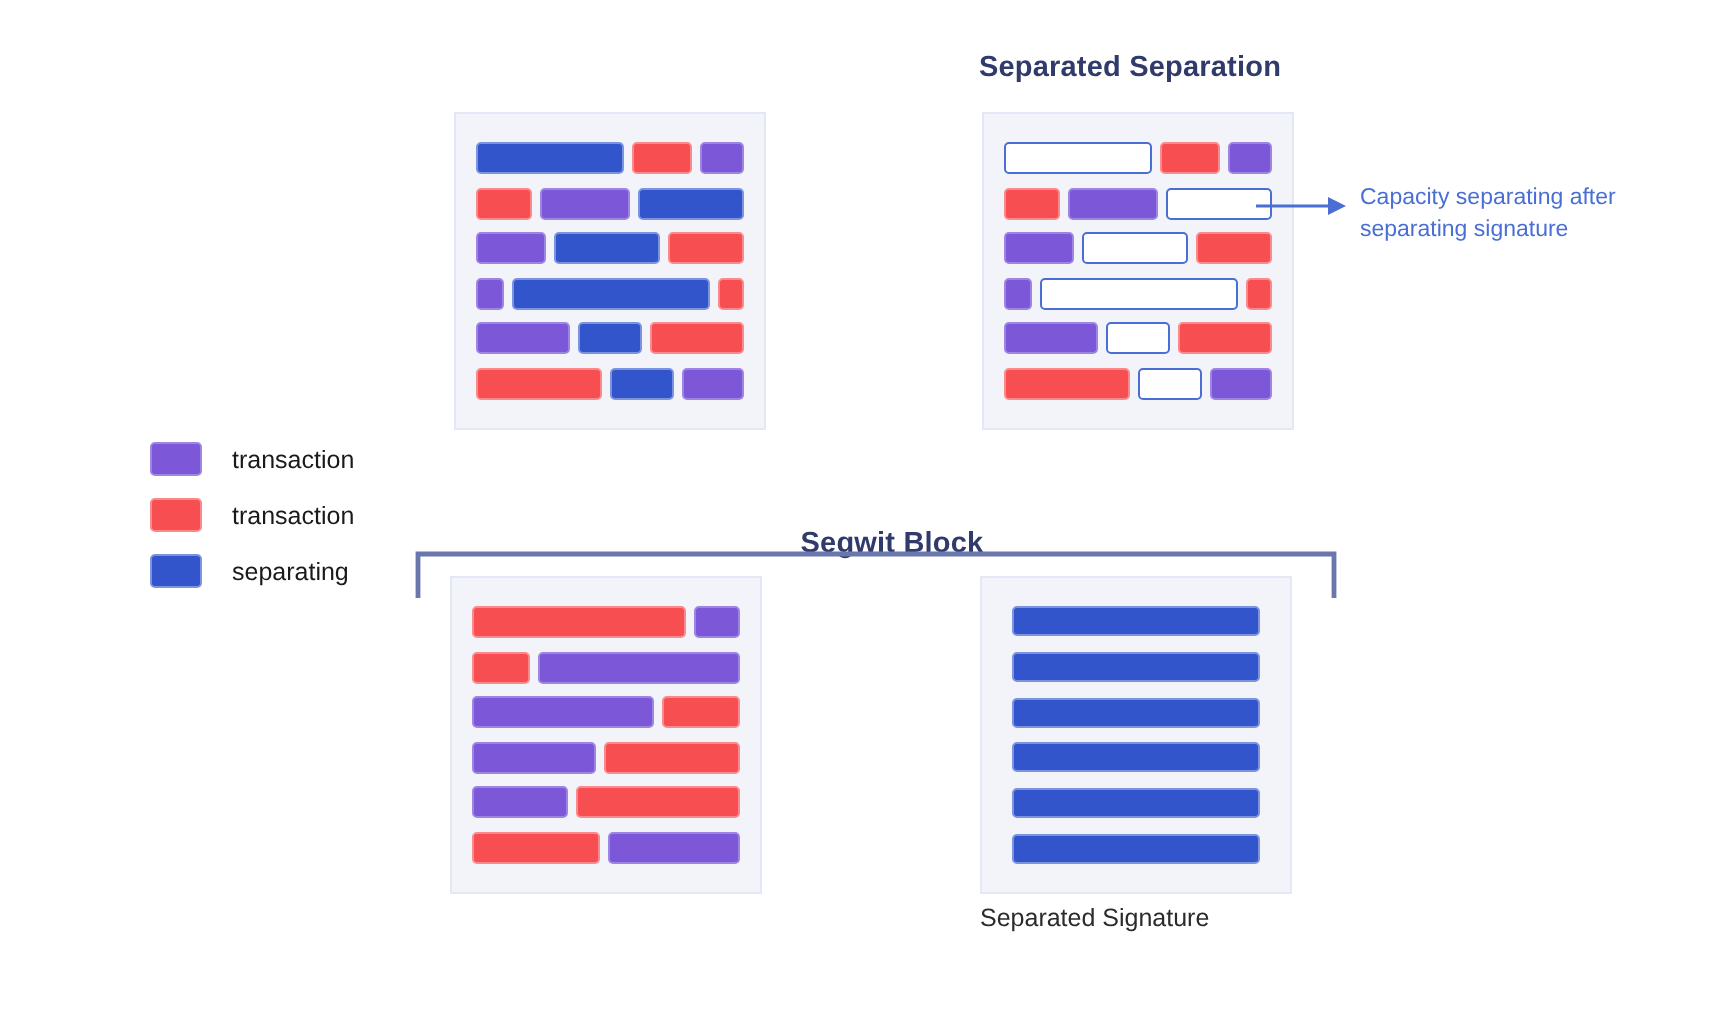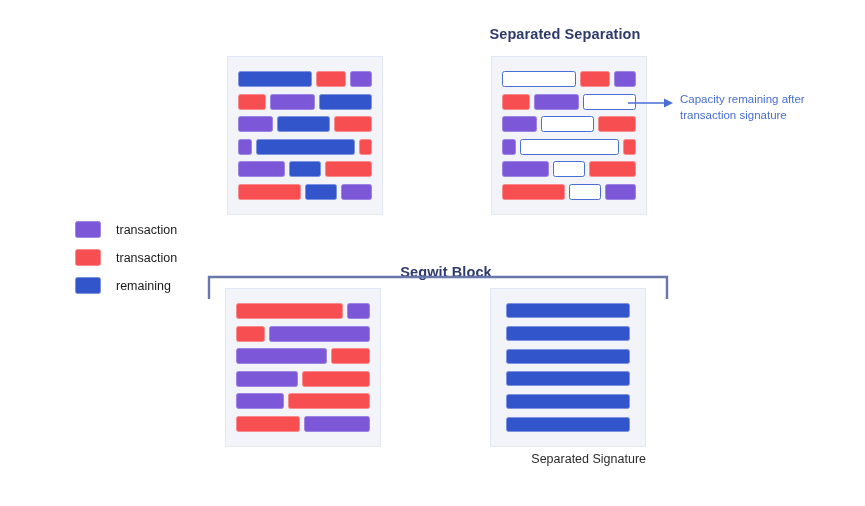--- a/index.html
+++ b/index.html
@@ -77,21 +77,21 @@
   .connector{position:absolute;}
 
   
   .bracket{position:absolute;}
 
   .caption{
     position:absolute;
     font-size:12.5px;
     color:#2B2B2B;
     white-space:nowrap;
-    text-align:right;
+    text-align:left;
   }
 </style>
 </head>
 <body>
 
 <div class="stage">
 
 
   <div class="block-panel" id="panel-nonsegwit" style="left:227px;top:56px;width:156px;height:159px;">
     <div class="rows" id="rows-nonsegwit" style="padding: 11px 10px;">
@@ -163,37 +163,37 @@
           <div class="cell purple" style="flex: 0 0 calc(25% - 2px);"></div>
         </div>
       </div>
   </div>
 
   <svg class="connector" style="left:628px;top:92px;" width="50" height="22">
     <line x1="0" y1="11" x2="36" y2="11" stroke="#4A6FD4" stroke-width="1.4"></line>
     <polygon points="36,6.5 45,11 36,15.5" fill="#4A6FD4"></polygon>
   </svg>
 
-  <div class="annotation" style="left:680px;top:92px;">Capacity remaining after transaction signature</div>
+  <div class="annotation" style="left:680px;top:92px;">Capacity separating after separating signature</div>
 
   <div class="legend" style="left:58px;top:221px;">
 
     <div class="legend-row">
       <span class="swatch purple"></span>
       <span class="legend-label">transaction</span>
     </div>
 
     <div class="legend-row">
       <span class="swatch red"></span>
       <span class="legend-label">transaction</span>
     </div>
 
     <div class="legend-row">
       <span class="swatch blue"></span>
-      <span class="legend-label">remaining</span>
+      <span class="legend-label">separating</span>
     </div>
   </div>
 
   <div class="panel-title" style="left:368px;top:252px;width:156px;margin-top:12px;">Segwit Block</div>
 
   <svg class="bracket" style="left:207px;top:274px;" width="462" height="26">
     <path d="M2,25 L2,3 L460,3 L460,25" fill="none" stroke="#6A77AD" stroke-width="2.4"></path>
   </svg>
 
   <div class="block-panel" id="panel-segwit" style="left:225px;top:288px;width:156px;height:159px;">

